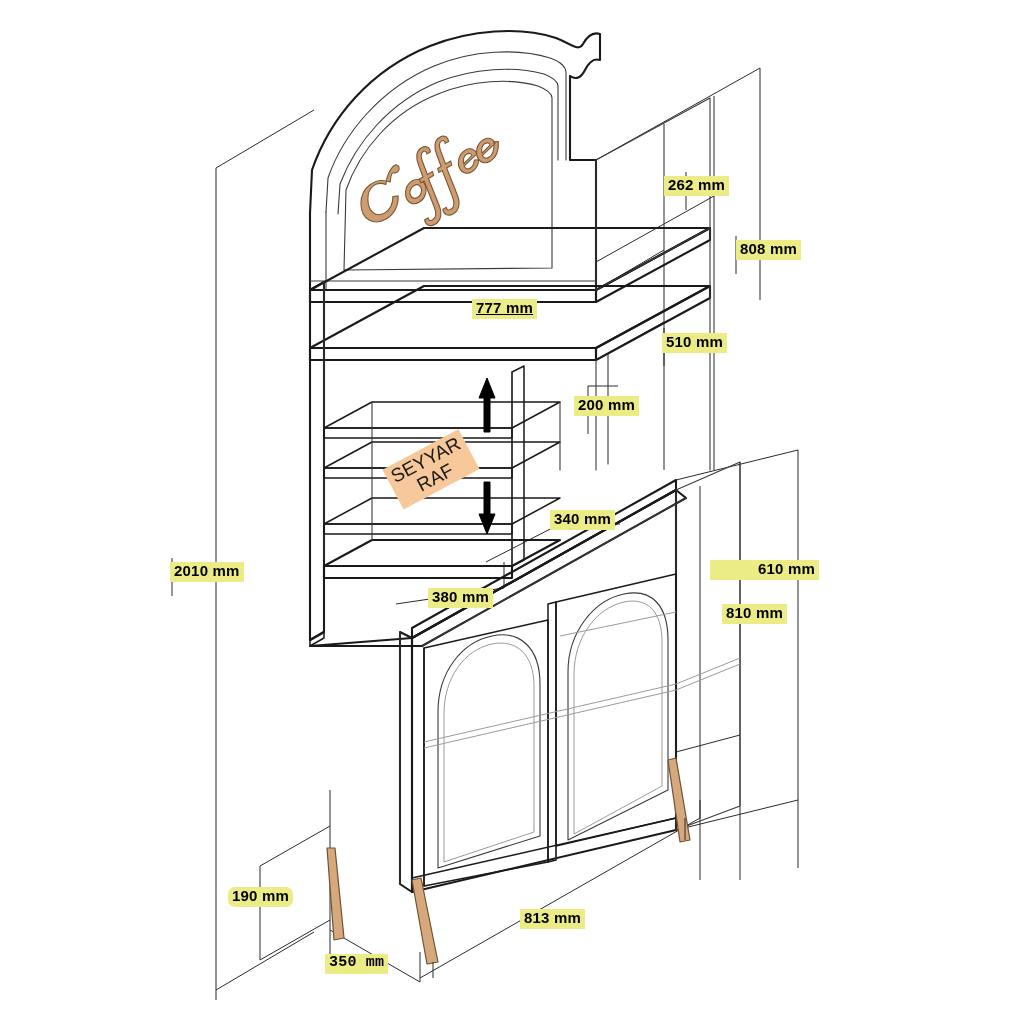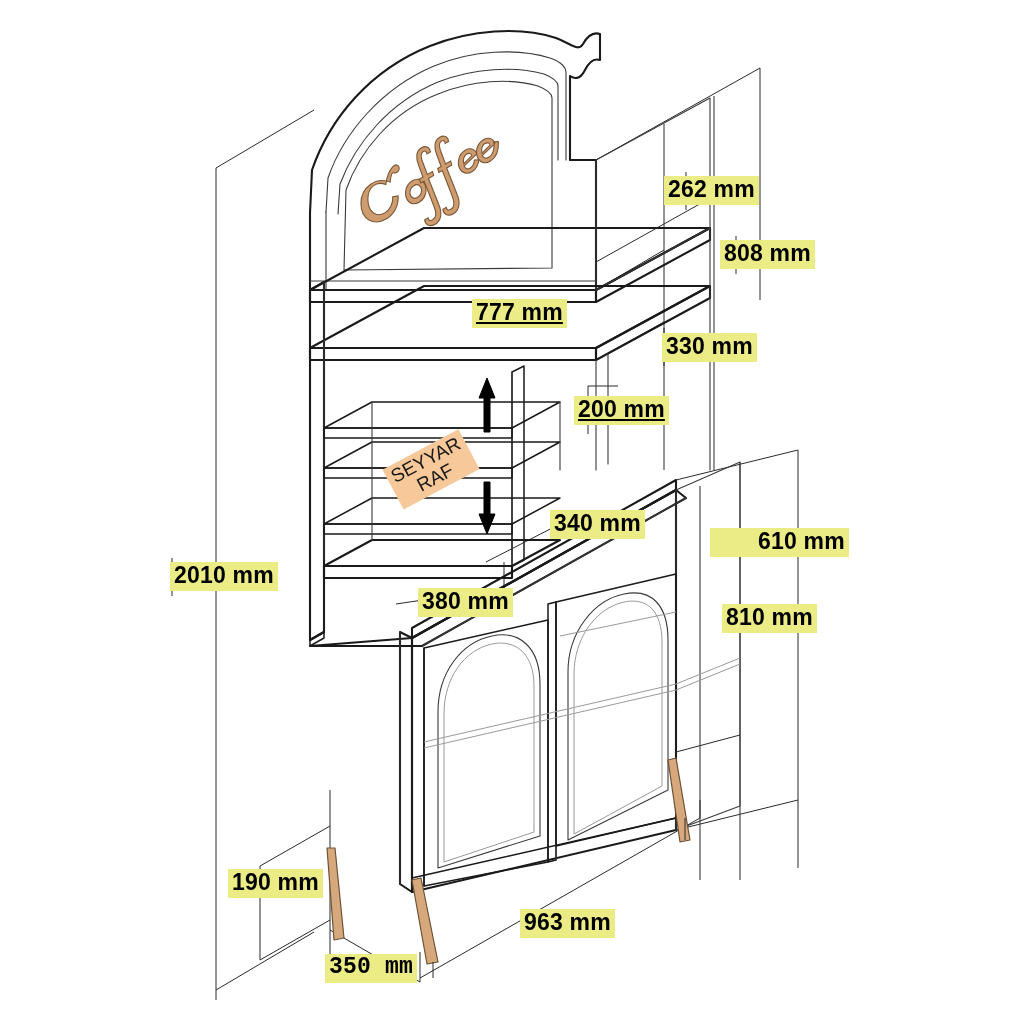--- a/index.html
+++ b/index.html
@@ -35,21 +35,21 @@
   .faint       { fill: none; stroke: #9a9a9a; stroke-width: 1.0; }
   .extline     { fill: none; stroke: #2b2b2b; stroke-width: 1.0; }
   .legfill     { fill: #d7a87c; stroke: #6b5336; stroke-width: 1.2; stroke-linejoin: round; }
   .scriptfill  { fill: #cf9c70; stroke: #7a5736; stroke-width: 1.1; }
   .arrow       { fill: #000000; stroke: #000000; stroke-width: 1; }
 
   
   .dim-label {
     position: absolute;
     font-family: "Liberation Sans", sans-serif;
-    font-size: 23px;
+    font-size: 15px;
     font-weight: 700;
     color: #000000;
     background: #ecec86;
     padding: 1px 4px 2px 4px;
     white-space: nowrap;
     line-height: 1.12;
     letter-spacing: 0.2px;
   }
   .shelf-note {
     position: absolute;
@@ -390,40 +390,40 @@
 
     <g>
       <line class="extline" x1="433" y1="962" x2="433" y2="978"></line>
       <line class="extline" x1="685" y1="840" x2="685" y2="818"></line>
     </g>
 
   </svg>
 
   <div class="dim-label" style="left:664px; top:176px;">262 mm</div>
 
-  <div class="dim-label" style="left:720px; top:240px;">808 mm</div>
-
-  <div class="dim-label" style="left:662px; top:333px;">330 mm</div>
+  <div class="dim-label" style="left:736px; top:240px;">808 mm</div>
+
+  <div class="dim-label" style="left:662px; top:333px;">510 mm</div>
 
   <div class="dim-label" style="left:472px; top:299px;text-decoration:underline;">777 mm</div>
 
-  <div class="dim-label" style="left:574px; top:396px;text-decoration:underline;">200 mm</div>
+  <div class="dim-label" style="left:574px; top:396px;">200 mm</div>
 
   <div class="dim-label" style="left:550px; top:510px;">340 mm</div>
 
-  <div class="dim-label" style="left:418px; top:588px;">380 mm</div>
-
-  <div class="dim-label" style="left:710px; top:528px;padding-left:48px;">610 mm</div>
+  <div class="dim-label" style="left:428px; top:588px;">380 mm</div>
+
+  <div class="dim-label" style="left:710px; top:560px;padding-left:48px;">610 mm</div>
 
   <div class="dim-label" style="left:722px; top:604px;">810 mm</div>
 
   <div class="dim-label" style="left:170px; top:562px;">2010 mm</div>
 
-  <div class="dim-label" style="left:228px; top:869px;">190 mm</div>
+  <div class="dim-label" style="left:228px; top:887px;border-radius:7px;">190 mm</div>
 
   <div class="dim-label" style="left:325px; top:954px;font-family:Liberation Mono, monospace;">350 mm</div>
 
-  <div class="dim-label" style="left:520px; top:909px;">963 mm</div>
+  <div class="dim-label" style="left:520px; top:909px;">813 mm</div>
 
   <div class="shelf-note" style="left:388px; top:447px; transform: rotate(-28deg);">SEYYAR
 RAF</div>
 
 </div>
 
 </body></html>

